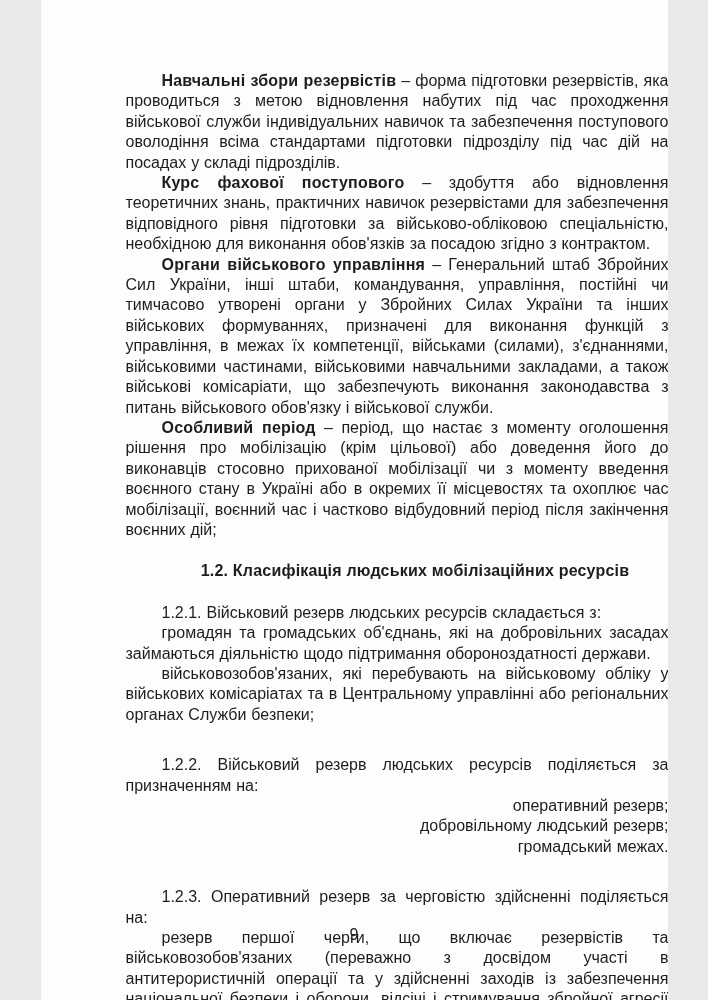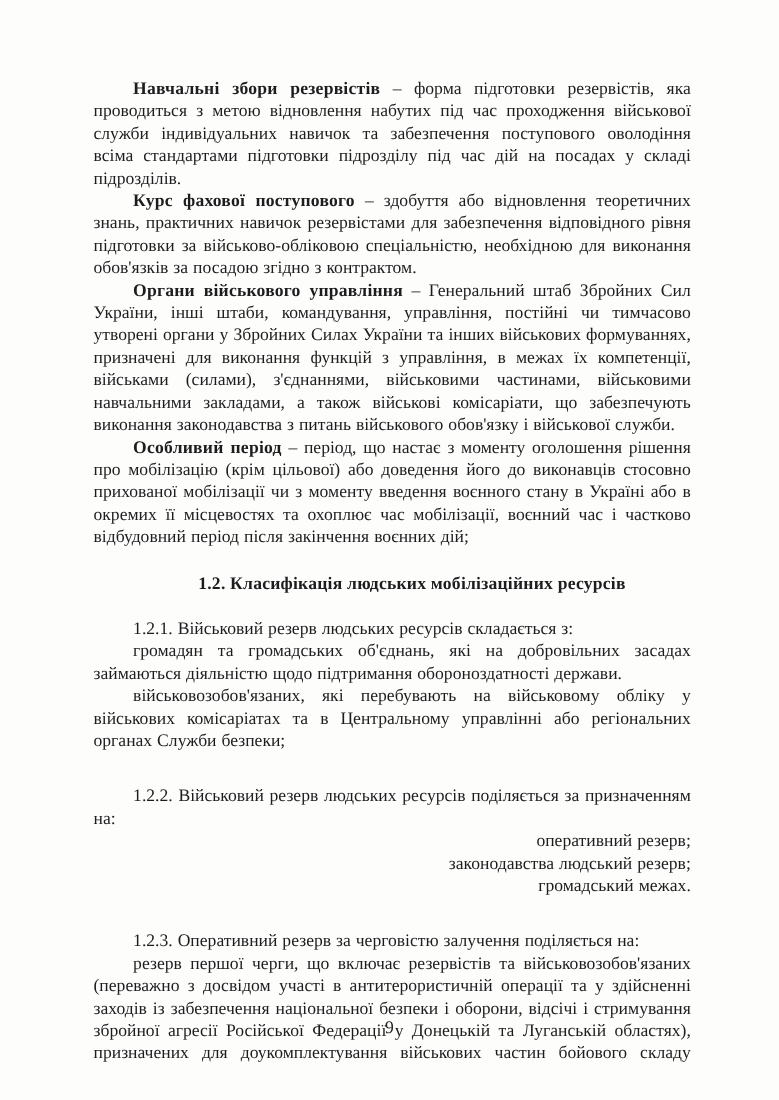--- a/index.html
+++ b/index.html
@@ -2,26 +2,26 @@
 <html lang="uk"><head>
 <meta charset="utf-8">
 <style>
   html, body {
     margin: 0;
     padding: 0;
     background: #e9e9e9;
   }
   .sheet {
     position: relative;
-    width: 708px;
+    width: 627px;
     height: 1000px;
     margin: 0 auto;
     background: #fdfdfc;
     overflow: hidden;
-    font-family: Liberation Serif, serif;
+    font-family: Liberation Sans, sans-serif;
     color: #1d1d1f;
   }
   .text-col {
     position: absolute;
     left: 85px;
     top: 71px;
     width: 543px;
   }
   .par {
     margin: 0;
@@ -79,22 +79,22 @@
     <p class="par"><strong>Особливий період</strong><span> – період, що настає з моменту оголошення рішення про мобілізацію (крім цільової) або доведення його до виконавців стосовно прихованої мобілізації чи з моменту введення воєнного стану в Україні або в окремих її місцевостях та охоплює час мобілізації, воєнний час і частково відбудовний період після закінчення воєнних дій;</span></p>
 
     <h2 class="heading">1.2. Класифікація людських мобілізаційних ресурсів</h2>
 
     <p class="par">1.2.1. Військовий резерв людських ресурсів складається з:</p>
     <p class="par">громадян та громадських об'єднань, які на добровільних засадах займаються діяльністю щодо підтримання обороноздатності держави.</p>
     <p class="par">військовозобов'язаних, які перебувають на військовому обліку у військових комісаріатах та в Центральному управлінні або регіональних органах Служби безпеки;</p>
 
     <p class="par sp">1.2.2. Військовий резерв людських ресурсів поділяється за призначенням на:</p>
     <p class="par short">оперативний резерв;</p>
-    <p class="par short">законодавства людський резерв;</p>
+    <p class="par short">добровільному людський резерв;</p>
     <p class="par short">громадський межах.</p>
 
-    <p class="par sp">1.2.3. Оперативний резерв за черговістю залучення поділяється на:</p>
+    <p class="par sp">1.2.3. Оперативний резерв за черговістю здійсненні поділяється на:</p>
     <p class="par cont">резерв першої черги, що включає резервістів та військовозобов'язаних (переважно з досвідом участі в антитерористичній операції та у здійсненні заходів із забезпечення національної безпеки і оборони, відсічі і стримування збройної агресії Російської Федерації у Донецькій та Луганській областях), призначених для доукомплектування військових частин бойового складу</p>
 
   </main>
 
   <footer class="page-number">9</footer>
 </div>
 
 </body></html>

